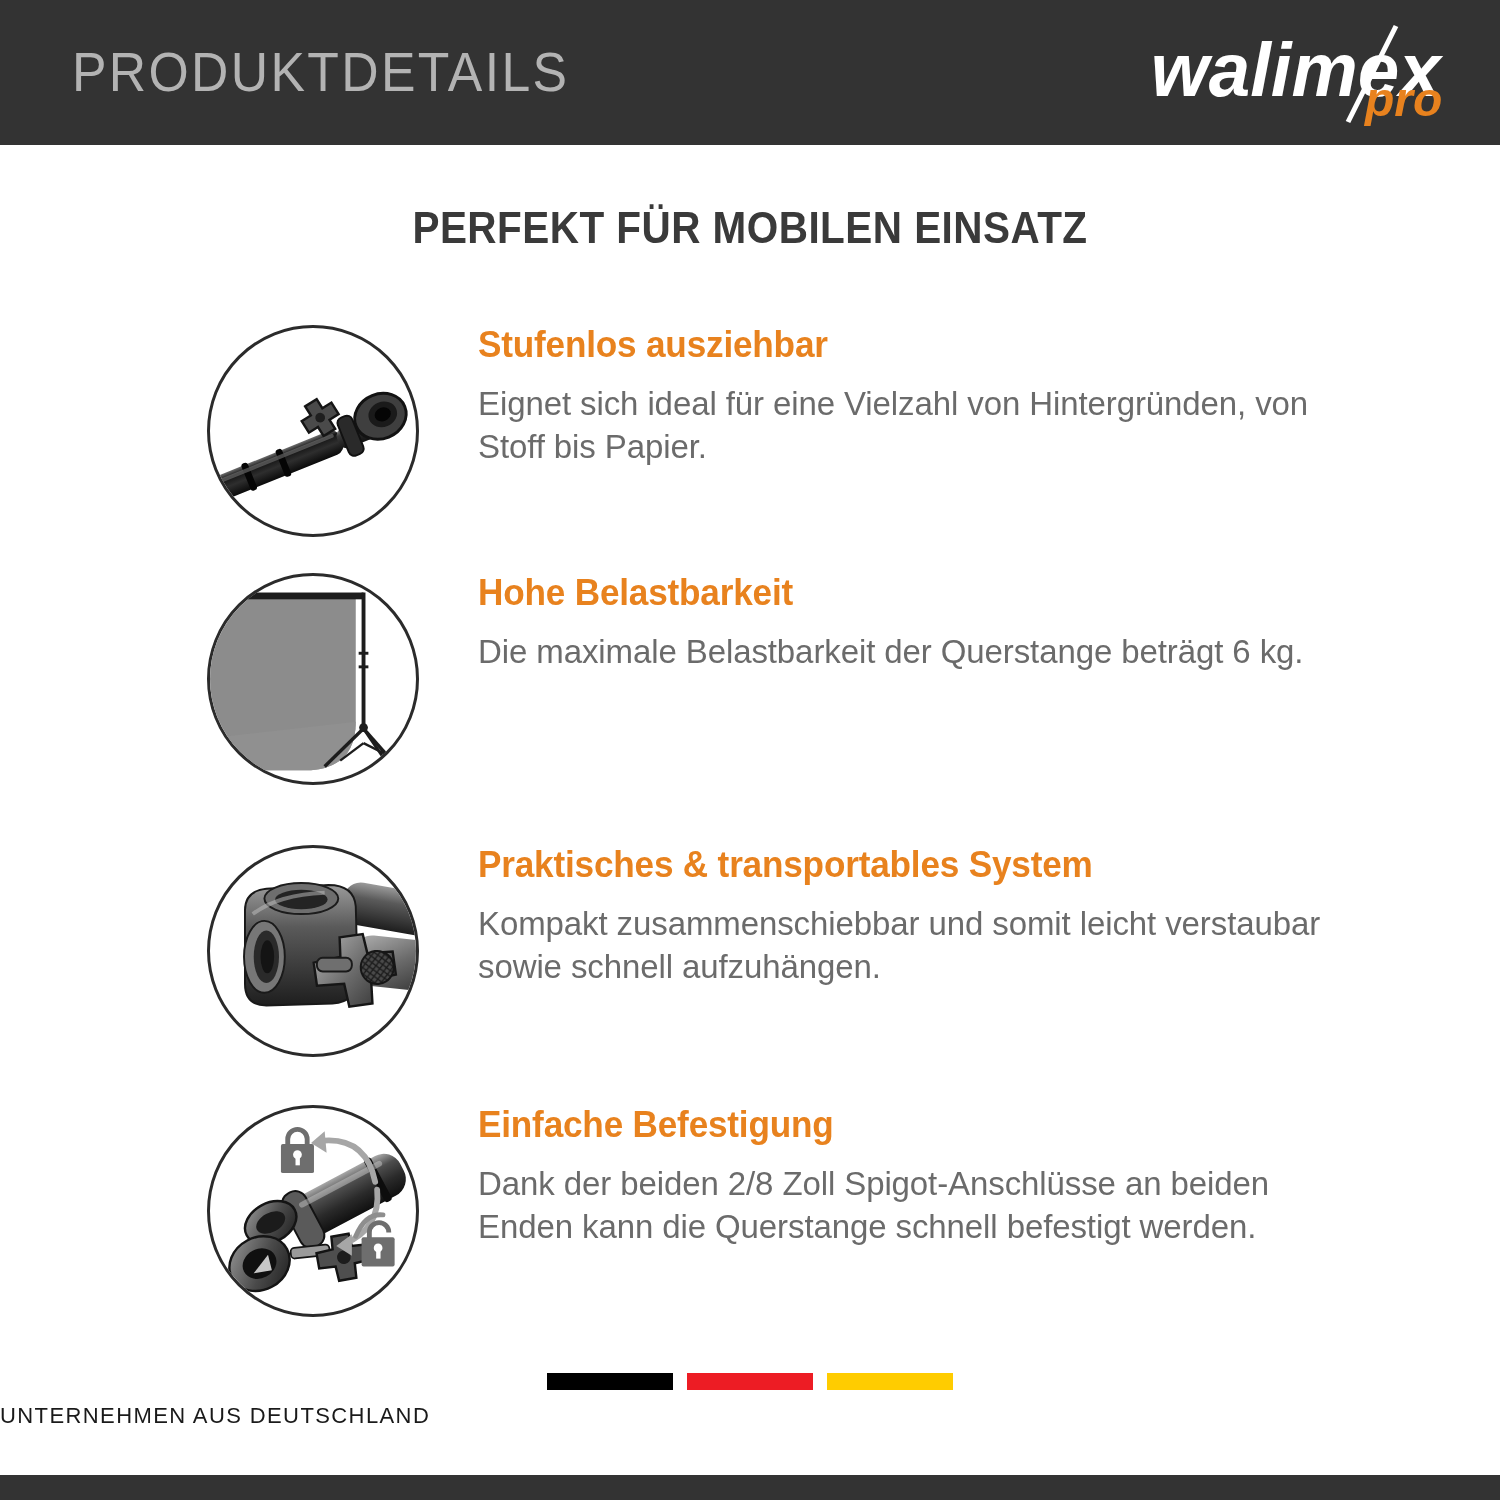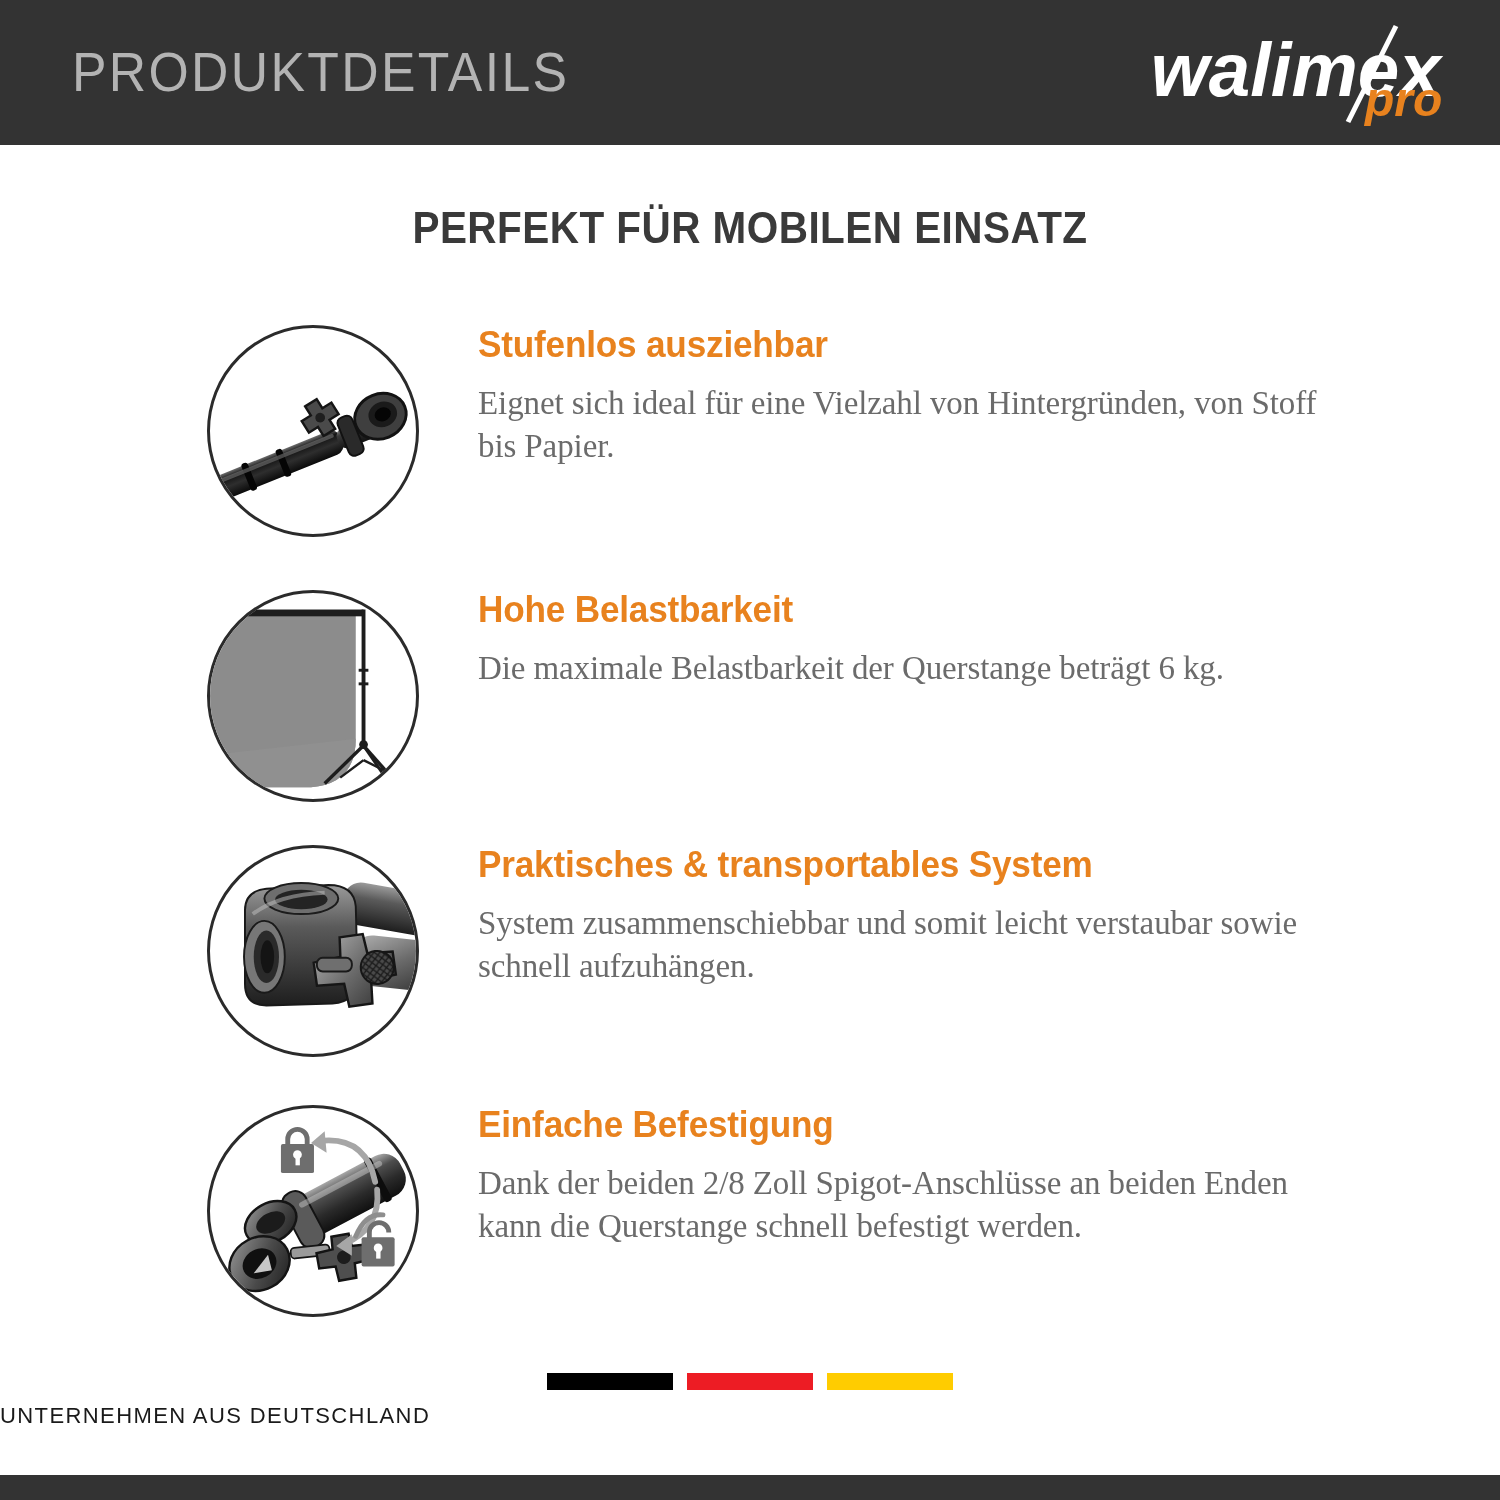--- a/index.html
+++ b/index.html
@@ -76,21 +76,21 @@
     left: 0; top: 170px;
     width: 1500px;
   }
   .feature {
     position: absolute;
     left: 0;
     width: 1500px;
     height: 260px;
   }
   .feature-0 { top: 0px; padding-left: 32px; }
-  .feature-1 { top: 265px; }
+  .feature-1 { top: 248px; }
   .feature-2 { top: 520px; }
   .feature-3 { top: 780px; }
 
   .feature-icon {
     position: absolute;
     left: 207px;
     top: 10px;
     width: 212px;
     height: 212px;
     border: 3px solid #2b2b2b;
@@ -117,21 +117,21 @@
     transform: scaleX(0.95);
     transform-origin: left center;
     white-space: nowrap;
     font-family: "Liberation Sans", sans-serif;
   }
   .feature-body {
     color: #6b6b6b;
     font-size: 33px;
     line-height: 1.32;
     margin: 0;
-    font-family: Liberation Serif, serif;
+    font-family: Liberation Sans, sans-serif;
     letter-spacing: -0.1px;
   }
 
   
   .footer {
     position: absolute;
     left: 0;
     top: 1228px;
     width: 1500px;
   }
@@ -302,21 +302,21 @@
             <circle cx="22" cy="2" r="17" fill="url(#knurl)" stroke="#161616" stroke-width="2"></circle>
           </g>
 
           <rect x="110" y="113" width="36" height="14" rx="6" fill="#6f6f6f" stroke="#1a1a1a" stroke-width="2"></rect>
 
           <path d="M 44 68 Q 70 48 118 46" stroke="#c2c2c2" stroke-width="4" fill="none" opacity="0.5"></path>
         </svg>
       </div>
       <div class="feature-text">
         <div class="feature-heading">Praktisches &amp; transportables System</div>
-        <div class="feature-body">System zusammenschiebbar und somit leicht verstaubar sowie schnell aufzuhängen.</div>
+        <div class="feature-body">Kompakt zusammenschiebbar und somit leicht verstaubar sowie schnell aufzuhängen.</div>
       </div>
     </div>
 
     <div class="feature feature-3">
       <div class="feature-icon">
         <svg viewBox="0 0 212 212" xmlns="http://www.w3.org/2000/svg">
           <defs>
             <linearGradient id="tubeGrad" x1="0" y1="0" x2="0" y2="1">
               <stop offset="0%" stop-color="#a9a9a9"></stop>
               <stop offset="28%" stop-color="#4d4d4d"></stop>

